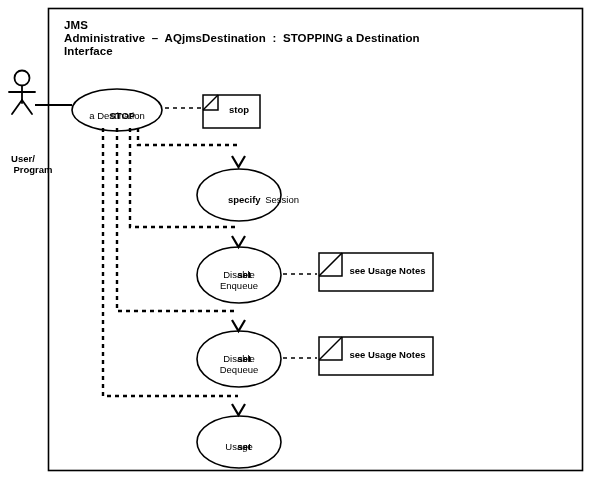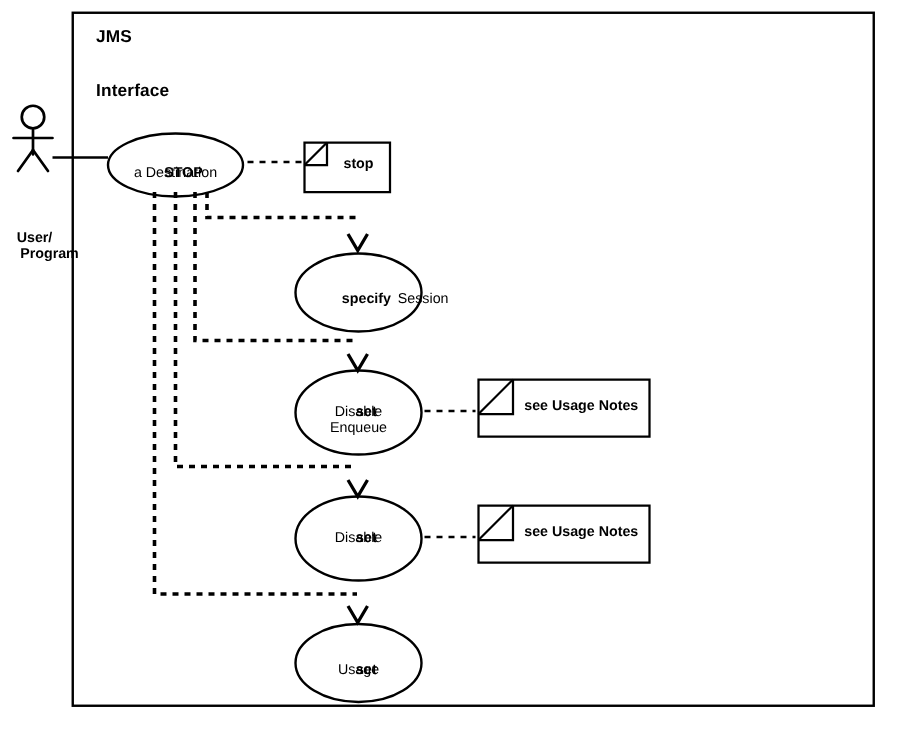--- a/index.html
+++ b/index.html
@@ -119,21 +119,22 @@
 
     <g>
       <path d="M319,360 L319,337 L342,337 L433,337 L433,375 L319,375 Z" fill="#fff" stroke="#000" stroke-width="1.5"></path>
       <path d="M319,360 L342,337" fill="none" stroke="#000" stroke-width="1.5"></path>
       <path d="M319,360 L342,360 L342,337" fill="none" stroke="#000" stroke-width="1.5"></path>
     </g>
 
   </svg>
 
   <div class="txt title-line" style="left:64px; top:19px;">JMS</div>
-  <div class="txt title-line" style="left:64px; top:55px;">Interface</div>
+  <div class="txt title-line" style="left:64px; top:32px;">Administrative  –  AQjmsDestination  :  STOPPING a Destination</div>
+  <div class="txt title-line" style="left:64px; top:45px;">Interface</div>
 
   <div class="txt actor-label" style="left:0px; top:118px; width:46px;">User/</div>
   <div class="txt actor-label" style="left:0px; top:129px; width:66px;">Program</div>
 
   <div class="txt uc-label" style="left:57px; top:99px;">
     <span class="b">STOP</span>
   </div>
   <div class="txt uc-label" style="left:179px; top:183px;">
     <span class="b">specify</span>
   </div>
@@ -144,20 +145,21 @@
   <div class="txt uc-label" style="left:179px; top:258px;">
     <span class="b">set</span>
   </div>
   <div class="txt uc-label" style="left:179px; top:269px;">Disable</div>
   <div class="txt uc-label" style="left:179px; top:280px;">Enqueue</div>
 
   <div class="txt uc-label" style="left:179px; top:342px;">
     <span class="b">set</span>
   </div>
   <div class="txt uc-label" style="left:179px; top:353px;">Disable</div>
+  <div class="txt uc-label" style="left:179px; top:364px;">Dequeue</div>
 
   <div class="txt uc-label" style="left:179px; top:430px;">
     <span class="b">set</span>
   </div>
   <div class="txt uc-label" style="left:179px; top:441px;">Usage</div>
 
   <div class="txt note-label" style="left:218px; top:105px; width:42px;">stop</div>
   <div class="txt note-label" style="left:342px; top:266px; width:91px;">see Usage Notes</div>
   <div class="txt note-label" style="left:342px; top:350px; width:91px;">see Usage Notes</div>
 

